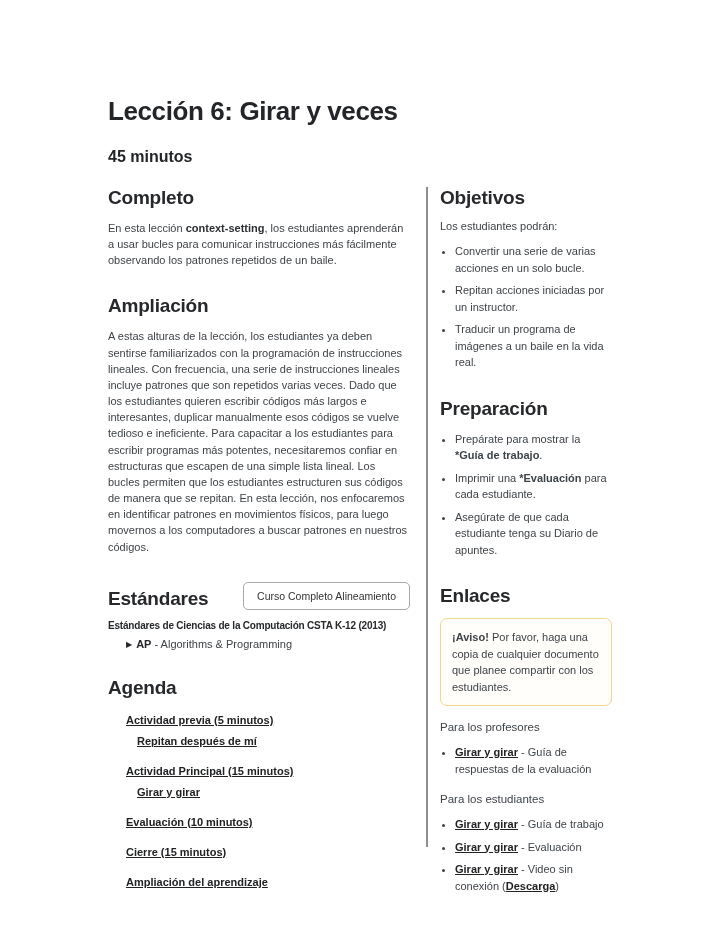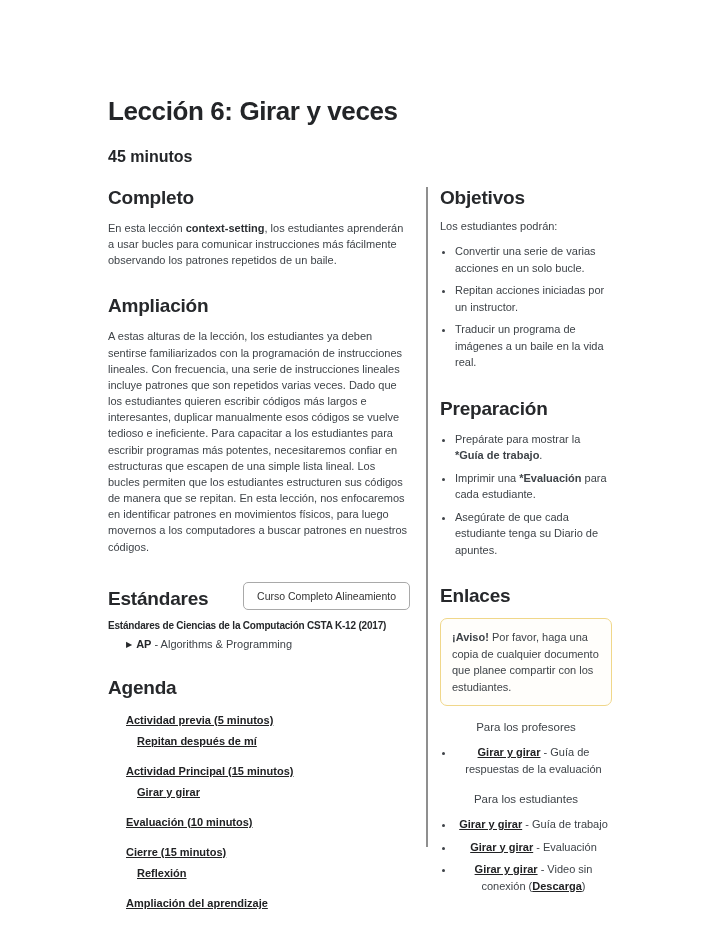--- a/index.html
+++ b/index.html
@@ -139,21 +139,21 @@
   .notice-box {
     border: 1px solid #f0d78a;
     border-radius: 7px;
     background: #fffefb;
     padding: 10px 11px;
     font-size: 11px;
     line-height: 1.5;
     margin: 0 0 15px 0;
   }
   .group-label { font-size: 11.5px; margin: 0 0 11px 0; }
-  .links-block { margin-bottom: 16px; text-align: center; }
+  .links-block { margin-bottom: 16px; }
 </style>
 </head>
 <body>
 
 <div class="page">
 
   <div class="page-title">Lección 6: Girar y veces</div>
   <div class="duration">45 minutos</div>
 
   <div class="columns">
@@ -168,21 +168,21 @@
       <div class="section">
         <h2>Ampliación</h2>
         <p class="body-text">A estas alturas de la lección, los estudiantes ya deben sentirse familiarizados con la programación de instrucciones lineales. Con frecuencia, una serie de instrucciones lineales incluye patrones que son repetidos varias veces. Dado que los estudiantes quieren escribir códigos más largos e interesantes, duplicar manualmente esos códigos se vuelve tedioso e ineficiente. Para capacitar a los estudiantes para escribir programas más potentes, necesitaremos confiar en estructuras que escapen de una simple lista lineal. Los bucles permiten que los estudiantes estructuren sus códigos de manera que se repitan. En esta lección, nos enfocaremos en identificar patrones en movimientos físicos, para luego movernos a los computadores a buscar patrones en nuestros códigos.</p>
       </div>
 
       <div class="section">
         <div class="standards-header">
           <h2 style="margin:6px 0 0 0;">Estándares</h2>
           <button class="alignment-button">Curso Completo Alineamiento</button>
         </div>
-        <div class="framework-label">Estándares de Ciencias de la Computación CSTA K-12 (2017)</div>
+        <div class="framework-label">Estándares de Ciencias de la Computación CSTA K-12 (2013)</div>
         <div class="category-row">
           <span class="expander-icon">▶</span><span class="category-code">AP</span><span> - Algorithms &amp; Programming</span>
         </div>
       </div>
 
       <div class="section">
         <h2>Agenda</h2>
         <div class="agenda-list">
 
           <div class="agenda-group">
@@ -194,21 +194,20 @@
             <div class="agenda-title"><a class="agenda-link">Actividad Principal (15 minutos)</a></div>
             <div class="agenda-sub"><a class="agenda-link">Girar y girar</a></div>
           </div>
 
           <div class="agenda-group">
             <div class="agenda-title"><a class="agenda-link">Evaluación (10 minutos)</a></div>
           </div>
 
           <div class="agenda-group">
             <div class="agenda-title"><a class="agenda-link">Cierre (15 minutos)</a></div>
-            <div class="agenda-sub"><a class="agenda-link">Reflexión</a></div>
           </div>
 
           <div class="agenda-group">
             <div class="agenda-title"><a class="agenda-link">Ampliación del aprendizaje</a></div>
           </div>
 
         </div>
       </div>
 
     </div>

